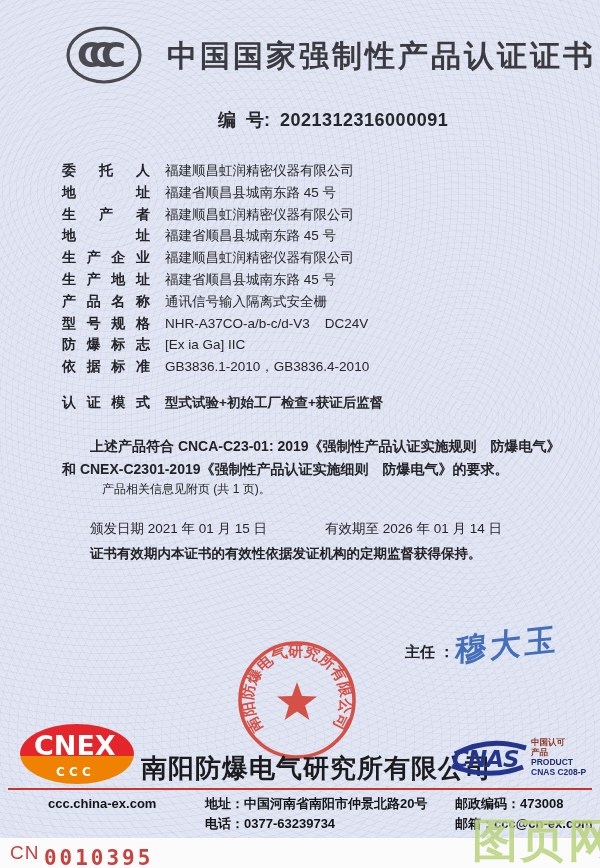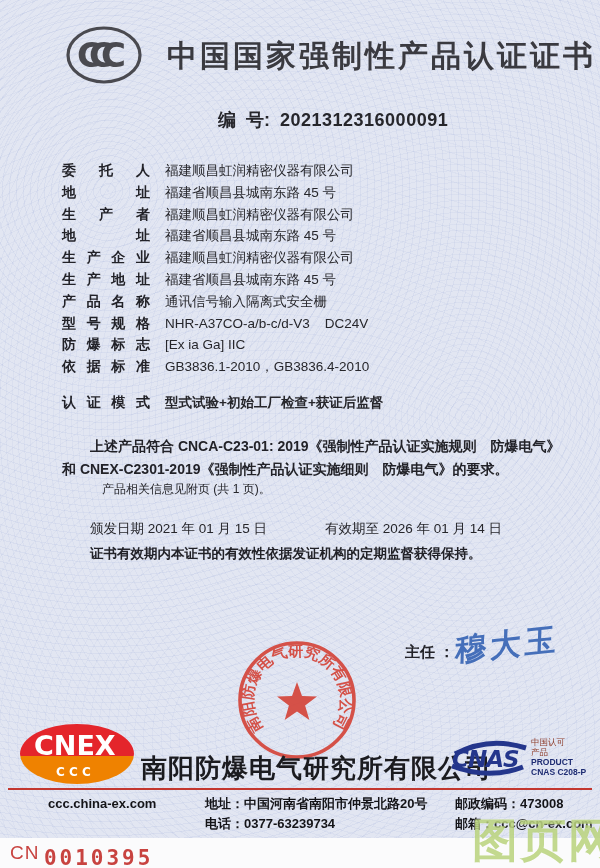--- a/index.html
+++ b/index.html
@@ -61,21 +61,21 @@
   .stamp { position:absolute; left:232px; top:635px; opacity:0.92; }
 
   
   .cnex-logo { position:absolute; left:18px; top:722px; }
   .issuer-name {
     position:absolute; left:141px; top:751px; font-size:26px; font-weight:bold;
     color:#1b1b1f; letter-spacing:1px; white-space:nowrap;
   }
   .cnas-logo { position:absolute; left:449px; top:736px; }
   .cnas-side { position:absolute; left:531px; top:737px; font-size:8.5px; line-height:10px; white-space:nowrap; }
-  .cnas-side .cn { color:#8c3a28; font-weight:normal; }
+  .cnas-side .cn { color:#8c3a28; font-weight:bold; }
   .cnas-side .en { color:#1f2d73; font-weight:bold; }
 
   .divider { position:absolute; left:8px; top:788px; width:584px; height:2px; background:#c3372f; }
 
   
   .footer { position:absolute; top:794px; left:0; width:600px; font-size:13px; font-weight:bold; color:#141418; }
   .fc { position:absolute; line-height:20px; white-space:nowrap; }
   .fc1 { left:8px; }
   .fc1 .line2 { padding-left:40px; }
   .fc2 { left:205px; }

